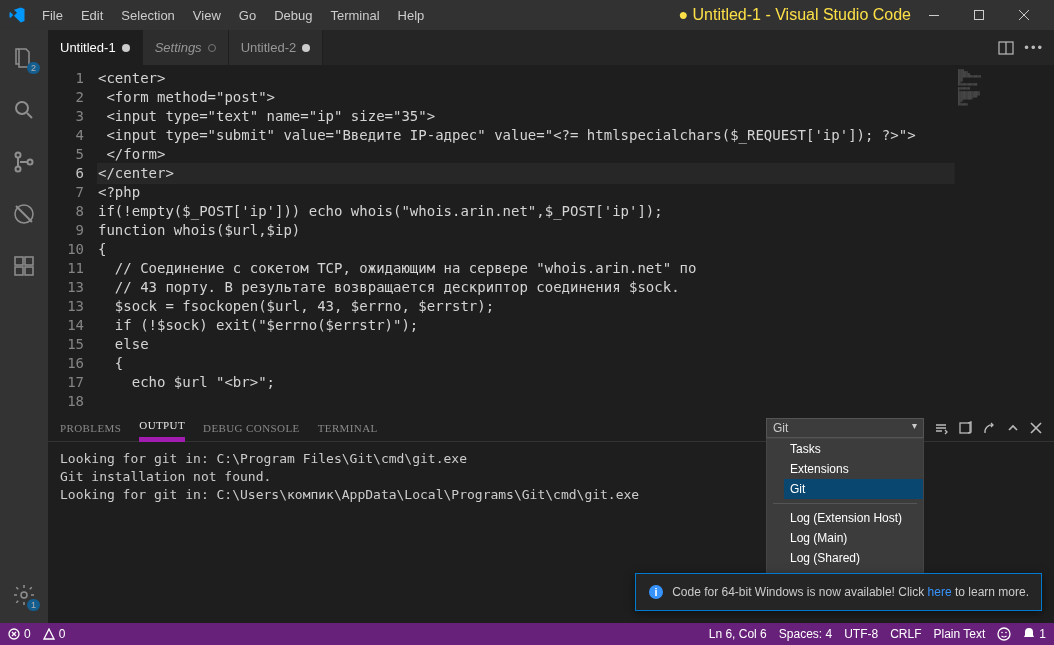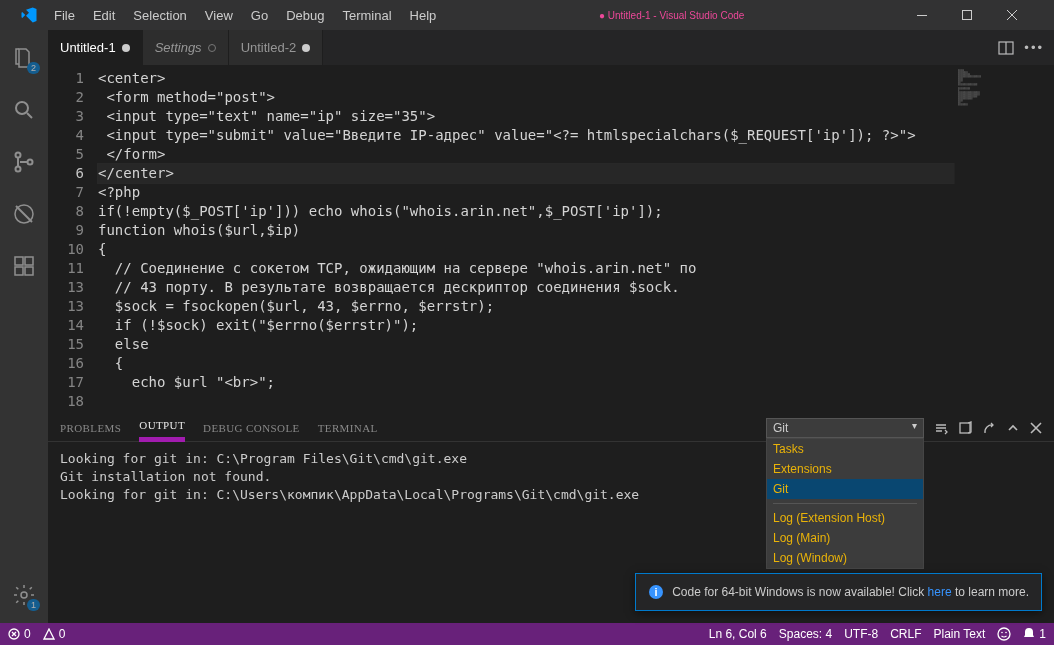--- a/index.html
+++ b/index.html
@@ -1,21 +1,21 @@
 <!DOCTYPE html>
 <html><head>
 <meta charset="utf-8">
 <style>
 * { box-sizing: border-box; margin: 0; padding: 0; }
 body { font-family: "Segoe UI", sans-serif; font-size: 13px; background: #1e1e1e; color: #ccc; width: 1054px; height: 645px; overflow: hidden; display: flex; flex-direction: column; }
-.titlebar { height: 30px; background: #323233; display: flex; align-items: center; padding: 0 20px; color: #ccc; user-select: none; }
+.titlebar { height: 30px; background: #323233; display: flex; align-items: center; padding: 0 8px; color: #ccc; user-select: none; }
 .titlebar .logo { width: 18px; height: 18px; margin-right: 8px; }
 .menu { display: flex; gap: 2px; }
 .menu-item { padding: 4px 8px; cursor: pointer; border-radius: 2px; }
-.titlebar .title { flex: 1; text-align: center; font-size: 10px; color: #ec4899; }
+.titlebar .title { flex: 1; text-align: right; font-size: 16px; color: #fde047; }
 .win-controls { display: flex; gap: 0; }
 .win-btn { width: 45px; height: 30px; display: flex; align-items: center; justify-content: center; cursor: pointer; }
 .main { flex: 1; display: flex; min-height: 0; }
 .activitybar { width: 48px; background: #333333; display: flex; flex-direction: column; align-items: center; padding-top: 8px; gap: 12px; position: relative; }
 .act-icon { width: 48px; height: 40px; display: flex; align-items: center; justify-content: center; cursor: pointer; opacity: 0.6; position: relative; }
 .act-badge { position: absolute; bottom: 4px; right: 8px; background: #007acc; color: #fff; border-radius: 8px; font-size: 9px; padding: 1px 4px; }
 .act-spacer { flex: 1; }
 .editor-region { flex: 1; display: flex; flex-direction: column; min-width: 0; }
 .tabs-row { height: 35px; background: #252526; display: flex; align-items: stretch; }
 .tab { display: flex; align-items: center; padding: 0 12px; gap: 6px; background: #2d2d2d; border-right: 1px solid #1e1e1e; cursor: pointer; font-size: 13px; color: #969696; font-style: normal; }
@@ -32,21 +32,21 @@
 .minimap { width: 100px; background: #1e1e1e; opacity: 0.4; font-size: 2px; line-height: 2px; color: #888; padding: 4px; overflow: hidden; }
 .panel { height: 210px; background: #1e1e1e; border-top: 1px solid #1e1e1e; display: flex; flex-direction: column; }
 .panel-tabs { height: 28px; display: flex; align-items: center; padding: 0 12px; gap: 18px; font-size: 11px; color: #888; border-bottom: 1px solid #333; position: relative;}
 .ptab { cursor: pointer; letter-spacing: 0.4px; padding: 6px 0; font-family: Liberation Serif, serif;}
 .ptab.active { color: #e7e7e7; border-bottom: 5px solid #a21caf; }
 .panel-actions { margin-left: auto; display: flex; align-items: center; gap: 10px; color: #bbb; }
 .dropdown-wrap { position: relative; }
 .dropdown { background: #3c3c3c; border: 1px solid #555; color: #ccc; padding: 2px 18px 2px 6px; font-size: 12px; width: 158px; cursor: pointer; position: relative; }
 .dropdown::after { content: "▾"; position: absolute; right: 6px; top: 1px; font-size: 10px; }
 .dd-list { position: absolute; top: 20px; left: 0; width: 158px; background: #3c3c3c; border: 1px solid #454545; z-index: 20; font-size: 12px; }
-.dd-item { padding: 3px 6px; color: #eab308; cursor: pointer; }
+.dd-item { padding: 3px 6px; color: #ffffff; cursor: pointer; margin-left: 17px; }
 .dd-item.sel { background: #094771; }
 .dd-sep { height: 1px; background: #555; margin: 4px 6px; }
 .panel-body { flex: 1; padding: 8px 12px; font-family: Consolas, monospace; font-size: 13px; line-height: 18px; color: #ccc; overflow: auto; }
 .notif { position: absolute; right: 12px; bottom: 34px; background: #252526; border: 1px solid #007acc; padding: 10px 12px; display: flex; align-items: center; gap: 8px; font-size: 12px; color: #ccc; box-shadow: 0 2px 8px rgba(0,0,0,0.5); z-index: 50; }
 .notif .link { color: #3794ff; cursor: pointer; }
 .statusbar { height: 22px; background: #68217a; color: #fff; display: flex; align-items: center; font-size: 12px; padding: 0 8px; gap: 12px; }
 .statusbar .right { margin-left: auto; display: flex; gap: 12px; align-items: center; }
 .stat-item { display: flex; align-items: center; gap: 4px; cursor: pointer; }
 svg { display: block; }
 </style>
@@ -198,20 +198,21 @@
         <div class="panel-actions">
           <div class="dropdown-wrap">
             <div class="dropdown">Git</div>
             <div class="dd-list" id="dd-list">
                 <div class="dd-item">Tasks</div>
                 <div class="dd-item">Extensions</div>
                 <div class="dd-item sel">Git</div>
                 <div class="dd-sep"></div>
                 <div class="dd-item">Log (Extension Host)</div>
                 <div class="dd-item">Log (Main)</div>
+                <div class="dd-item">Log (Shared)</div>
                 <div class="dd-item">Log (Window)</div>
               </div>
           </div>
           <span>
               <svg width="14" height="14" fill="none" stroke="#bbb" stroke-width="1.3">
                 <path d="M2 4h10M2 7h10M2 10h6"></path>
                 <path d="M11 9l2 2-2 2"></path>
               </svg>
             </span>
           <span>

